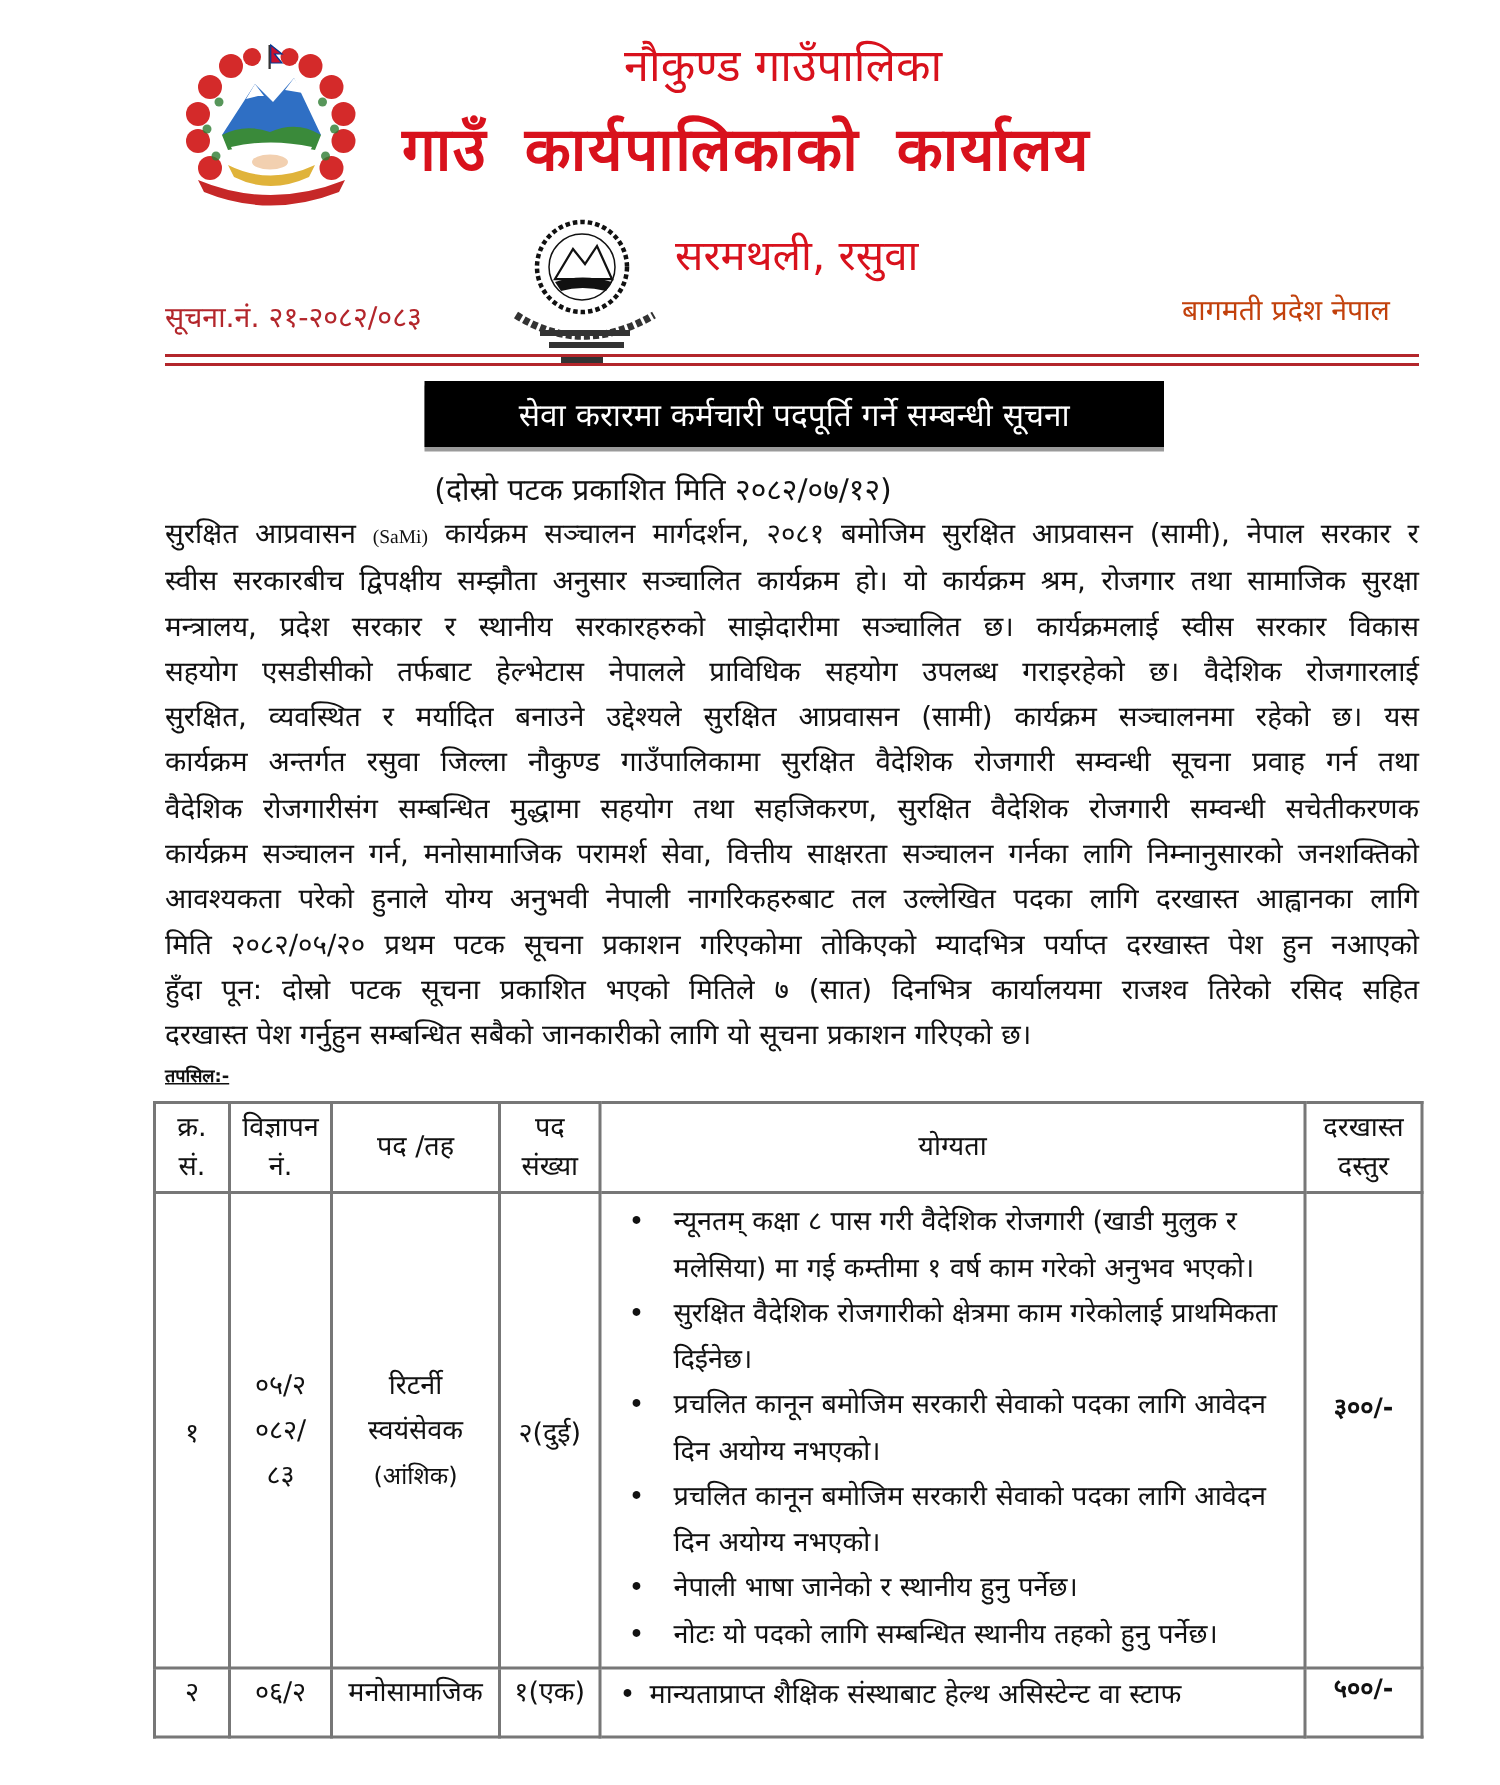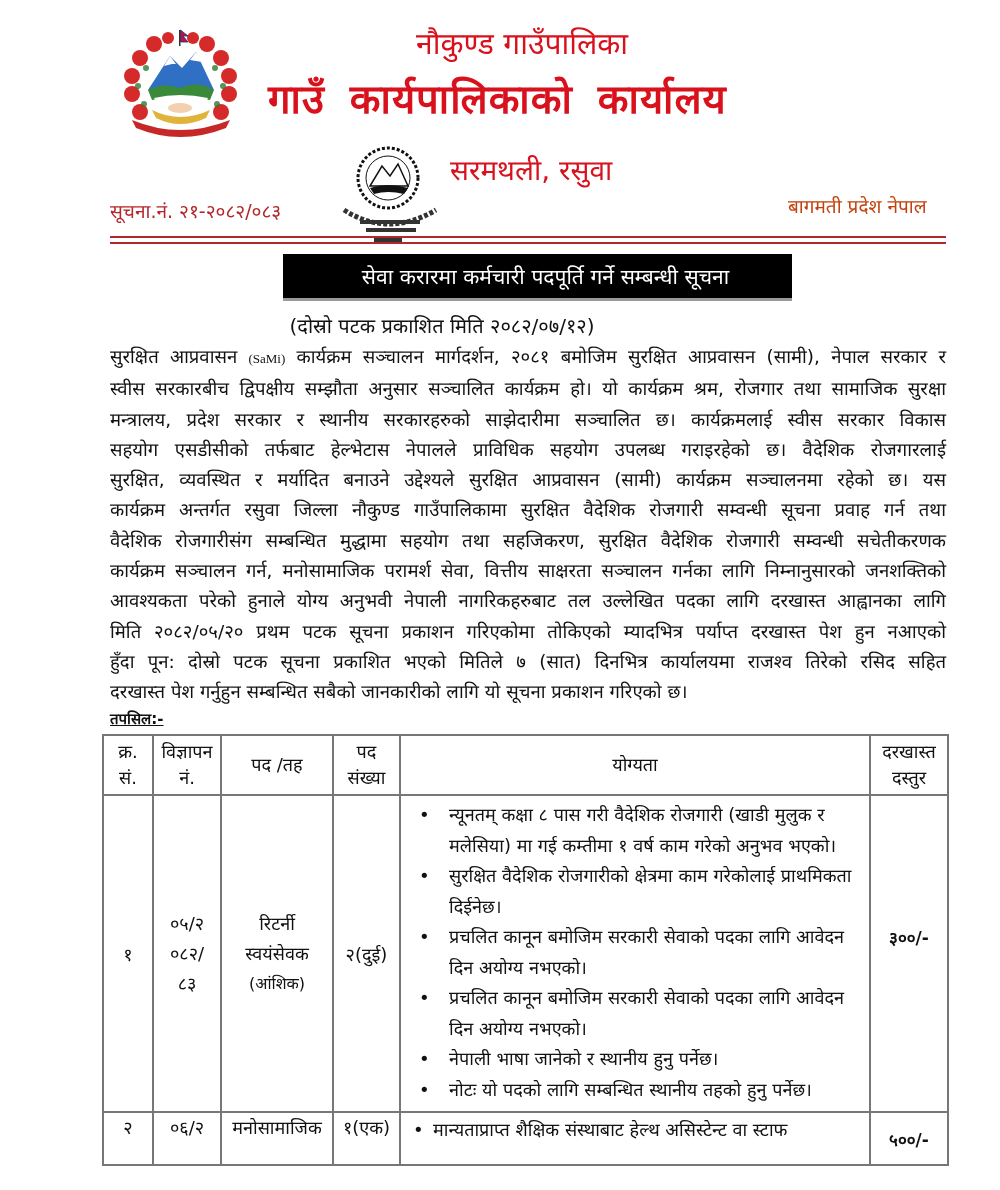--- a/index.html
+++ b/index.html
@@ -14,49 +14,49 @@
   #seal { left: 336px; top: 140px; width: 108px; height: 110px; }
   #address { left: 450px; top: 150px; font-size: 28px; color: #d8111c; white-space: nowrap; }
   #notice-no { left: 110px; top: 198px; font-size: 19px; color: #b3262b; white-space: nowrap; }
   #province { left: 788px; top: 193px; font-size: 19px; color: #c2410c; white-space: nowrap; }
   .rule { left: 110px; width: 836px; height: 2px; background: #b3262b; }
   #rule1 { top: 236px; }
   #rule2 { top: 242px; }
 
   
   #banner { left: 283px; top: 254px; width: 493px; height: 44px; background: #000;
-            box-shadow: 0 3px 0 #9a9a9a; display: flex; align-items: center; justify-content: center; padding-left: 16px; }
+            box-shadow: 0 3px 0 #9a9a9a; display: flex; align-items: center; justify-content: center; }
   #banner span { color: #fff; font-size: 21px; white-space: nowrap; }
   #published { left: 0; width: 884px; top: 312px; text-align: center; font-size: 20px; white-space: nowrap; }
 
   
   #body-para { left: 110px; top: 342px; width: 836px; font-size: 18.5px; line-height: 30.3px;
                text-align: justify; text-align-last: left; }
   #body-para .line { display: block; text-align: justify; text-align-last: justify; white-space: nowrap; }
   #body-para .line.last { text-align-last: left; }
   .sami { font-family: "Liberation Serif", serif; font-size: 13px; }
 
-  #details-label { left: 110px; top: 708px; font-size: 15px; font-weight: bold; text-decoration: underline; white-space: nowrap; }
+  #details-label { left: 110px; top: 708px; font-size: 12px; font-weight: bold; text-decoration: underline; white-space: nowrap; }
 
   
   #table-wrap { left: 102px; top: 734px; width: 845px; }
   table { border-collapse: collapse; width: 845px; table-layout: fixed; font-size: 18px; }
   th, td { border: 2px solid #777; text-align: center; vertical-align: middle; padding: 0; }
   th { font-weight: normal; height: 58px; line-height: 26px; }
   col.c1 { width: 50px; } col.c2 { width: 68px; } col.c3 { width: 112px; }
   col.c4 { width: 67px; } col.c5 { width: 470px; } col.c6 { width: 78px; }
   td.quals { text-align: left; vertical-align: top; padding: 4px 8px 6px 8px; }
   ul.qual-list { list-style: none; margin: 0; padding: 0; }
   ul.qual-list li { position: relative; padding-left: 40px; line-height: 30.5px; }
   ul.qual-list li .bullet { position: absolute; left: 10px; top: 0; }
   td.fee { vertical-align: top; padding-top: 130px; font-size: 17px; font-weight: bold; }
   td.stack { line-height: 30px; }
   tr.row2 td { height: 36px; vertical-align: top; padding-top: 2px; }
   tr.row2 td.quals { padding-top: 2px; }
-  tr.row2 td.fee { padding-top: 15px; }
+  tr.row2 td.fee { padding-top: 0; }
 </style>
 </head>
 <body>
 
 <div id="emblem" class="abs">
   <svg width="125" height="110" viewBox="0 0 125 110">
 
     <g fill="#d42a2a">
       <circle cx="22" cy="30" r="8"></circle>
         <circle cx="14" cy="48" r="8"></circle>

